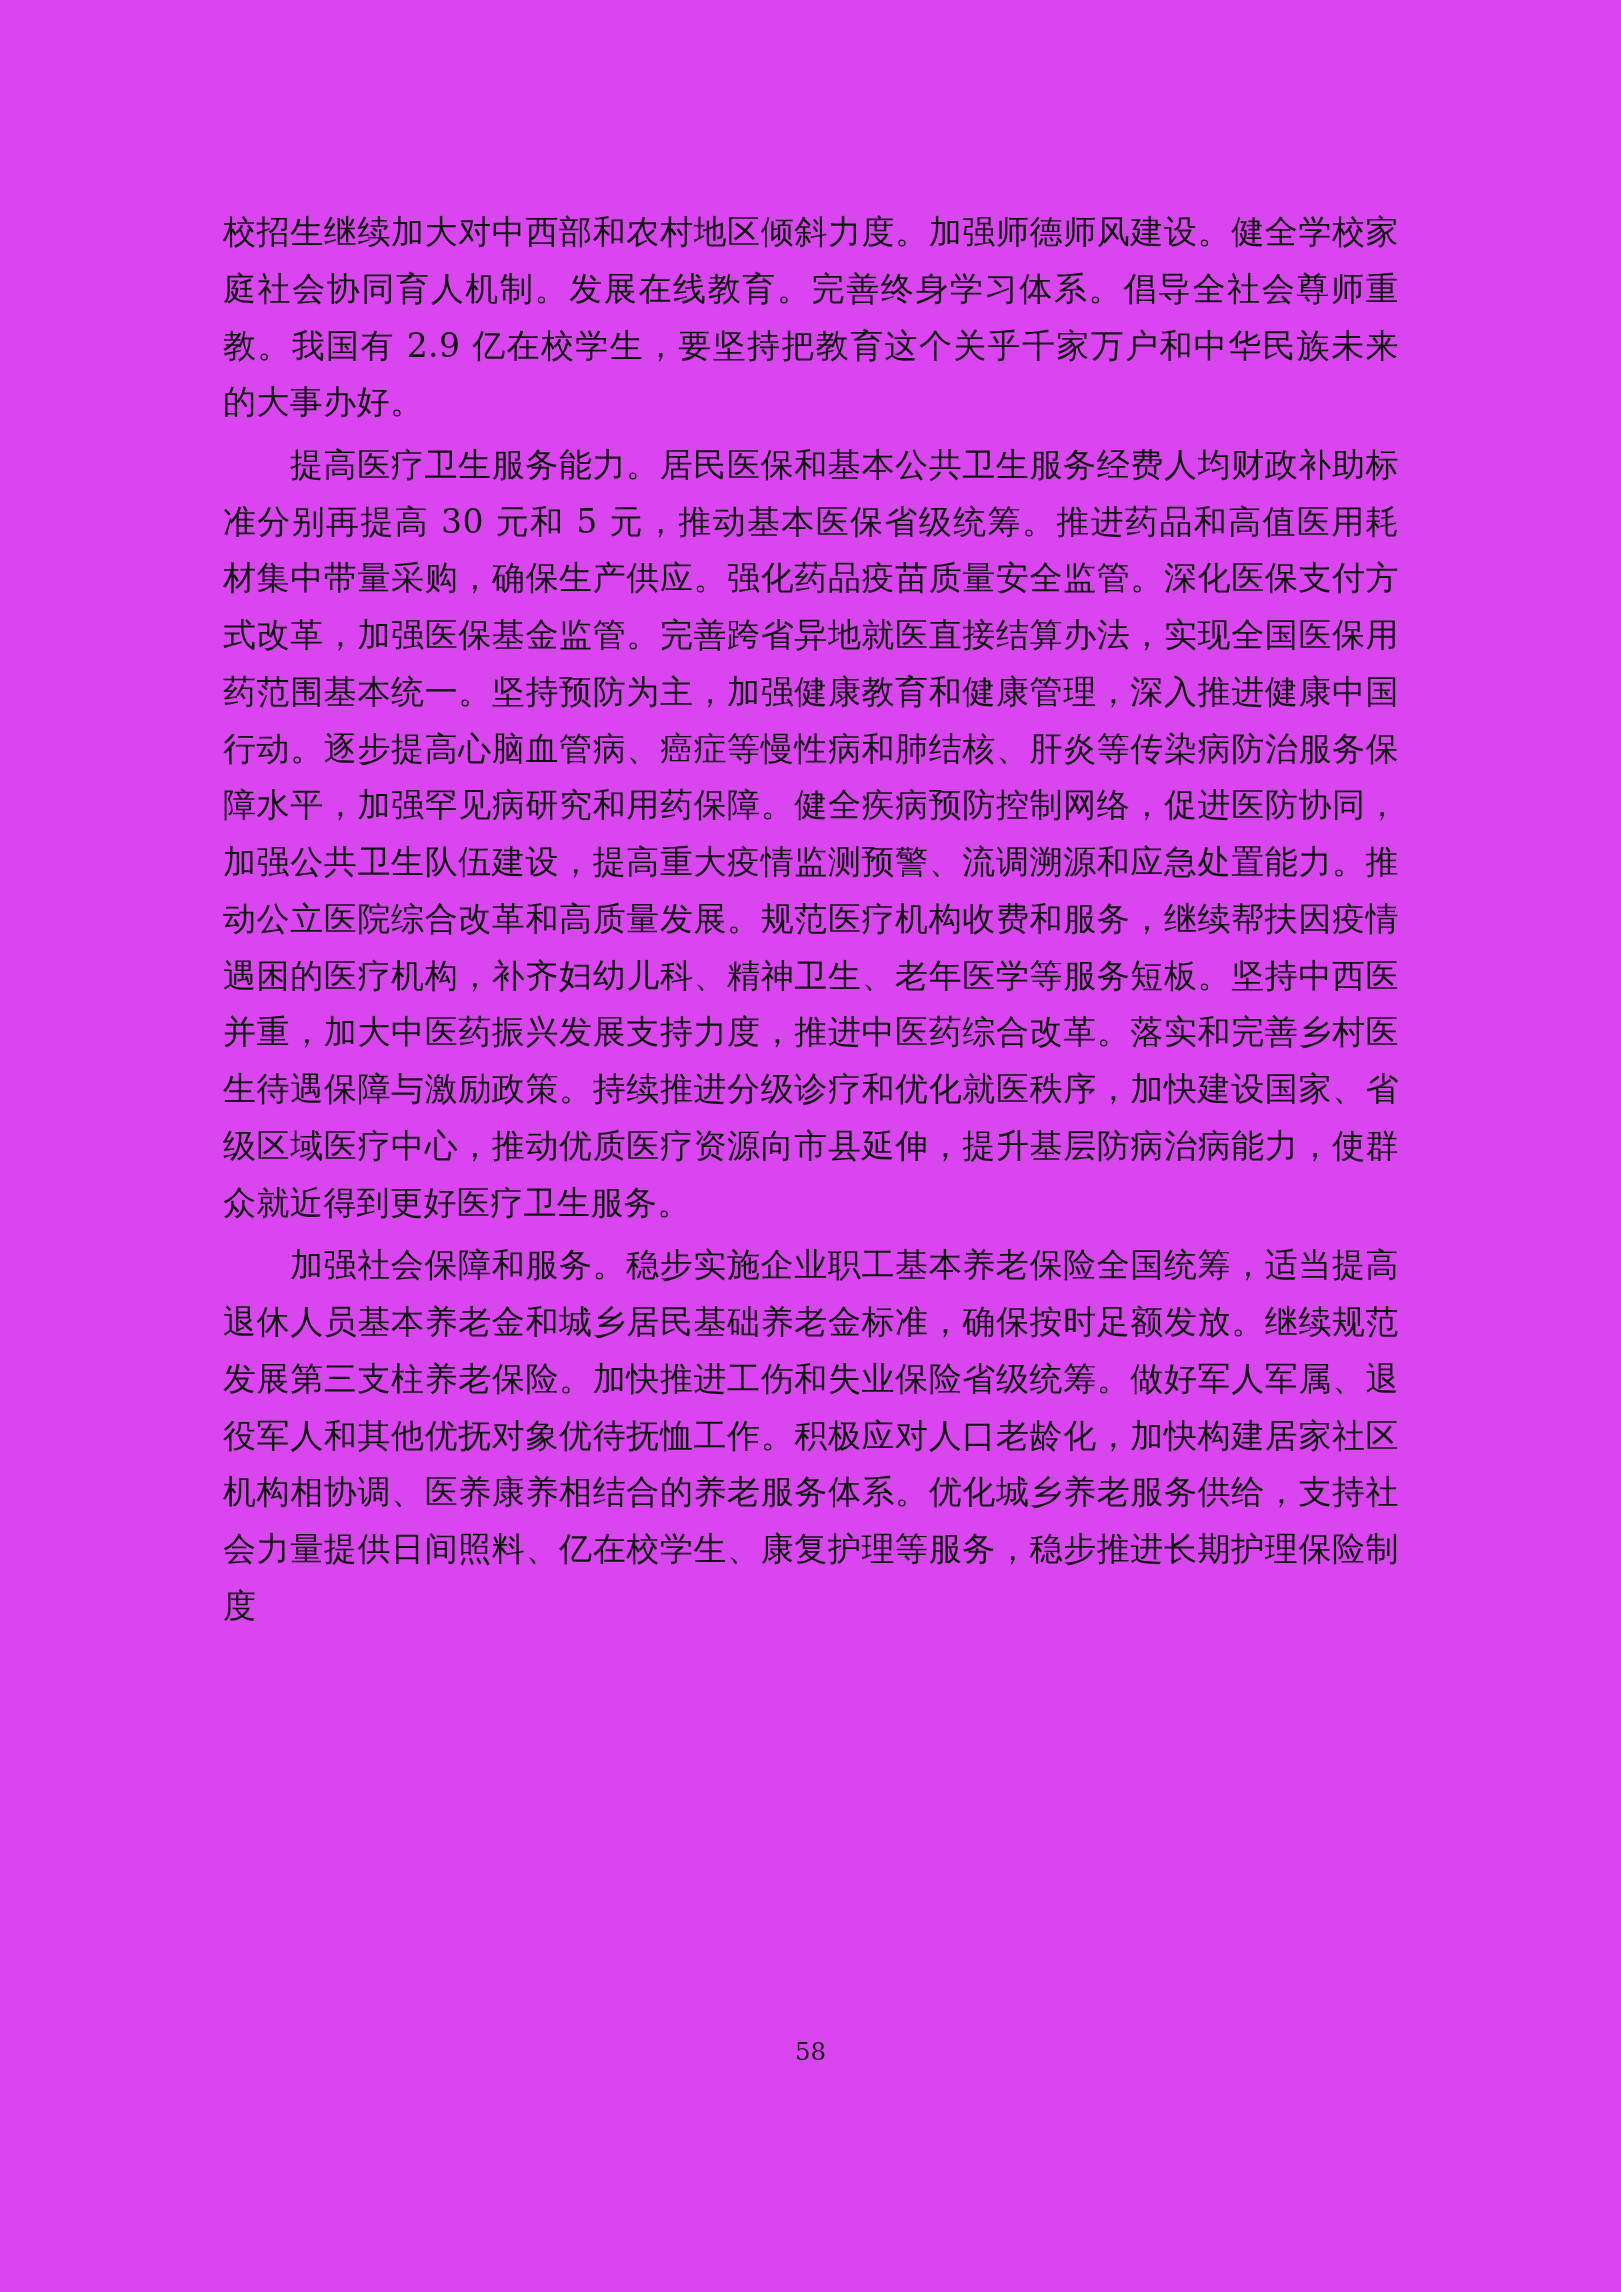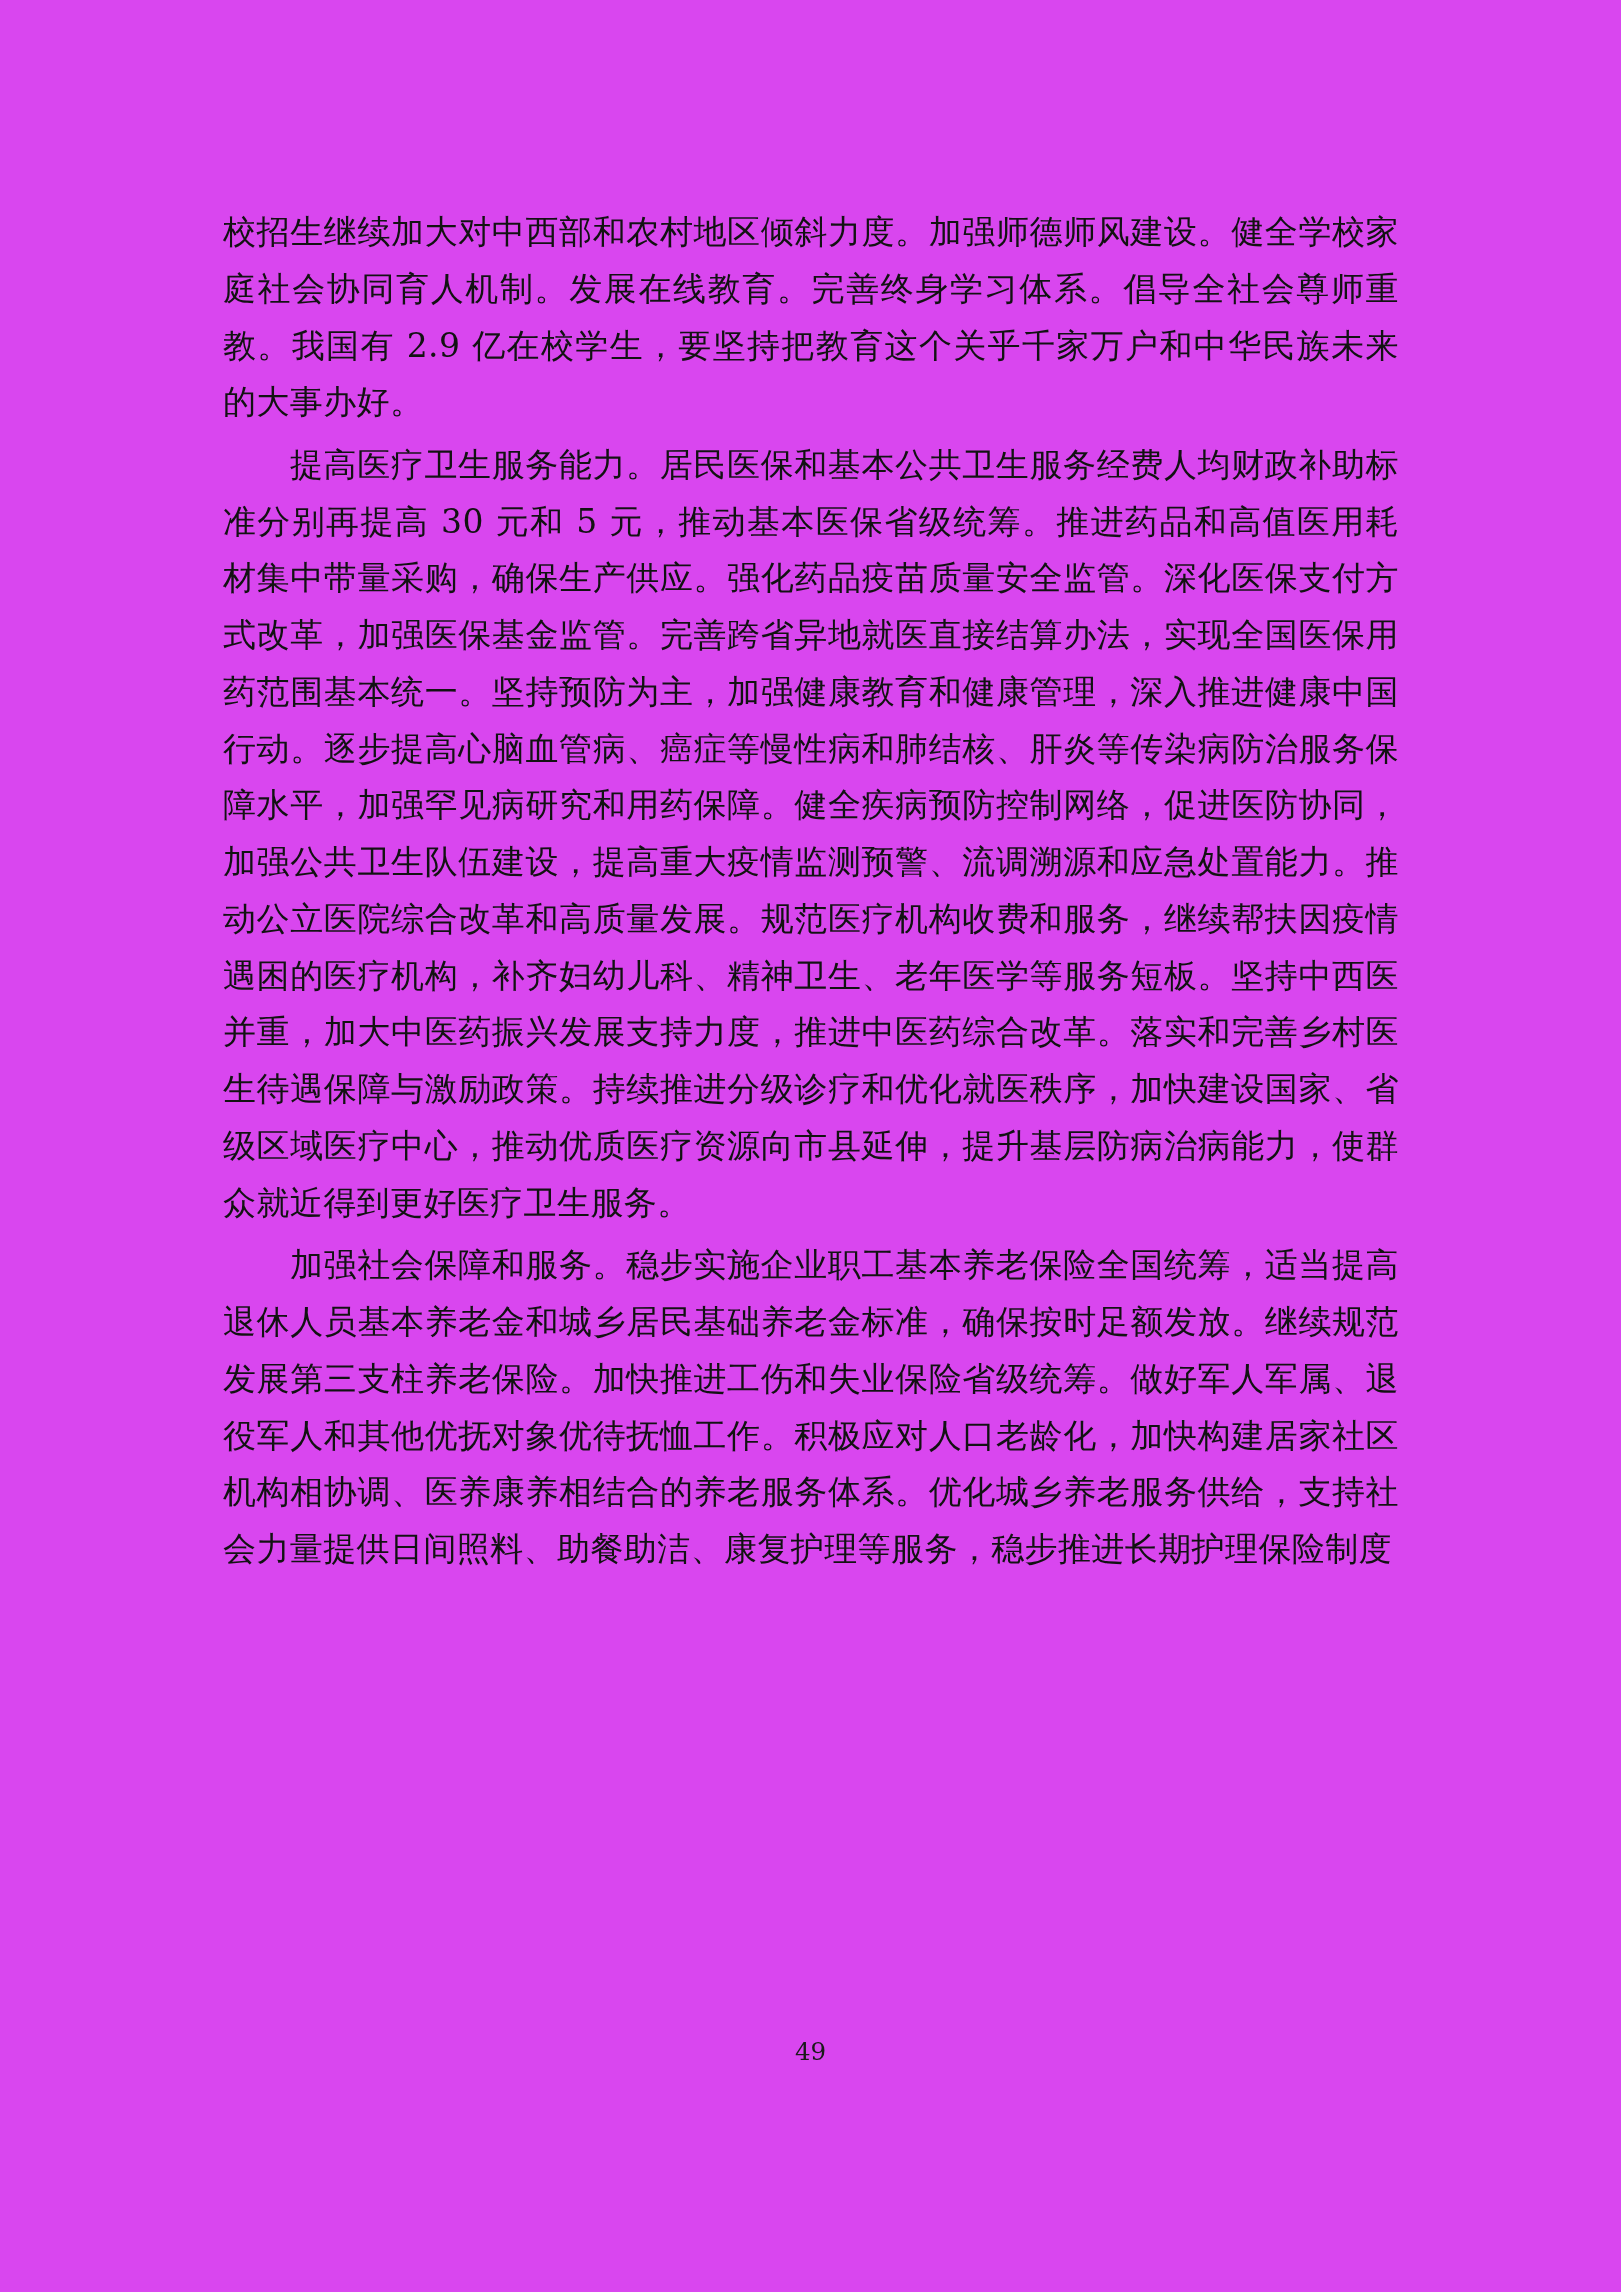--- a/index.html
+++ b/index.html
@@ -51,17 +51,17 @@
     color: #1a1a1a;
   }
 </style>
 </head>
 <body>
 
 <div class="page">
   <div class="content">
     <p class="para">校招生继续加大对中西部和农村地区倾斜力度。加强师德师风建设。健全学校家庭社会协同育人机制。发展在线教育。完善终身学习体系。倡导全社会尊师重教。我国有 2.9 亿在校学生，要坚持把教育这个关乎千家万户和中华民族未来的大事办好。</p>
     <p class="para indent">提高医疗卫生服务能力。居民医保和基本公共卫生服务经费人均财政补助标准分别再提高 30 元和 5 元，推动基本医保省级统筹。推进药品和高值医用耗材集中带量采购，确保生产供应。强化药品疫苗质量安全监管。深化医保支付方式改革，加强医保基金监管。完善跨省异地就医直接结算办法，实现全国医保用药范围基本统一。坚持预防为主，加强健康教育和健康管理，深入推进健康中国行动。逐步提高心脑血管病、癌症等慢性病和肺结核、肝炎等传染病防治服务保障水平，加强罕见病研究和用药保障。健全疾病预防控制网络，促进医防协同，加强公共卫生队伍建设，提高重大疫情监测预警、流调溯源和应急处置能力。推动公立医院综合改革和高质量发展。规范医疗机构收费和服务，继续帮扶因疫情遇困的医疗机构，补齐妇幼儿科、精神卫生、老年医学等服务短板。坚持中西医并重，加大中医药振兴发展支持力度，推进中医药综合改革。落实和完善乡村医生待遇保障与激励政策。持续推进分级诊疗和优化就医秩序，加快建设国家、省级区域医疗中心，推动优质医疗资源向市县延伸，提升基层防病治病能力，使群众就近得到更好医疗卫生服务。</p>
-    <p class="para indent">加强社会保障和服务。稳步实施企业职工基本养老保险全国统筹，适当提高退休人员基本养老金和城乡居民基础养老金标准，确保按时足额发放。继续规范发展第三支柱养老保险。加快推进工伤和失业保险省级统筹。做好军人军属、退役军人和其他优抚对象优待抚恤工作。积极应对人口老龄化，加快构建居家社区机构相协调、医养康养相结合的养老服务体系。优化城乡养老服务供给，支持社会力量提供日间照料、助餐助洁、康复护理等服务，稳步推进长期护理保险制度</p>
+    <p class="para indent">加强社会保障和服务。稳步实施企业职工基本养老保险全国统筹，适当提高退休人员基本养老金和城乡居民基础养老金标准，确保按时足额发放。继续规范发展第三支柱养老保险。加快推进工伤和失业保险省级统筹。做好军人军属、退役军人和其他优抚对象优待抚恤工作。积极应对人口老龄化，加快构建居家社区机构相协调、医养康养相结合的养老服务体系。优化城乡养老服务供给，支持社会力量提供日间照料、亿在校学生、康复护理等服务，稳步推进长期护理保险制度</p>
   </div>
-  <div class="page-number">49</div>
+  <div class="page-number">58</div>
 </div>
 
 
 </body></html>

